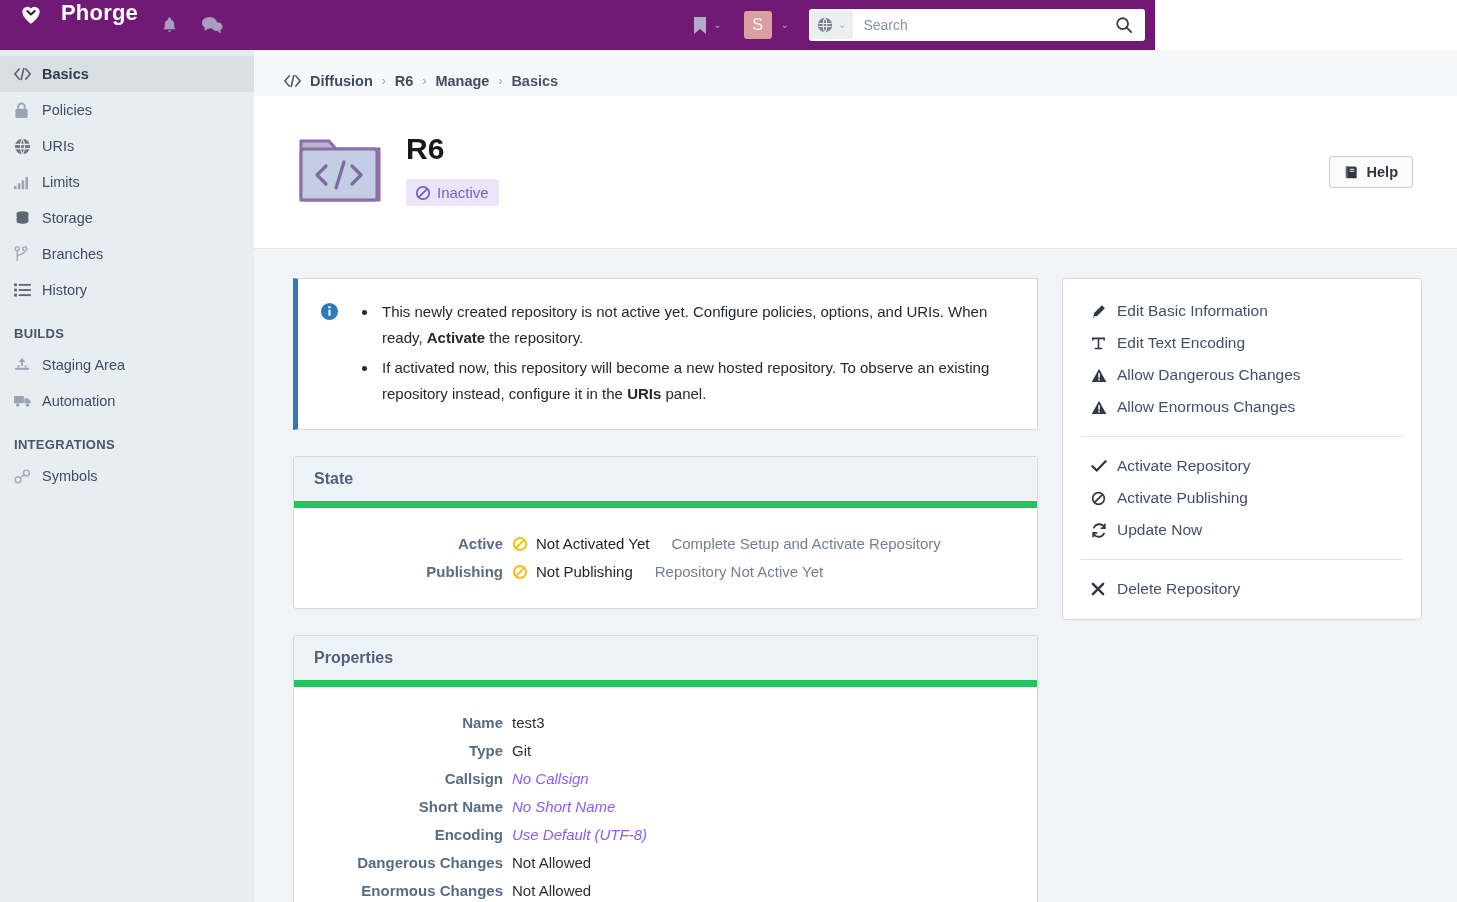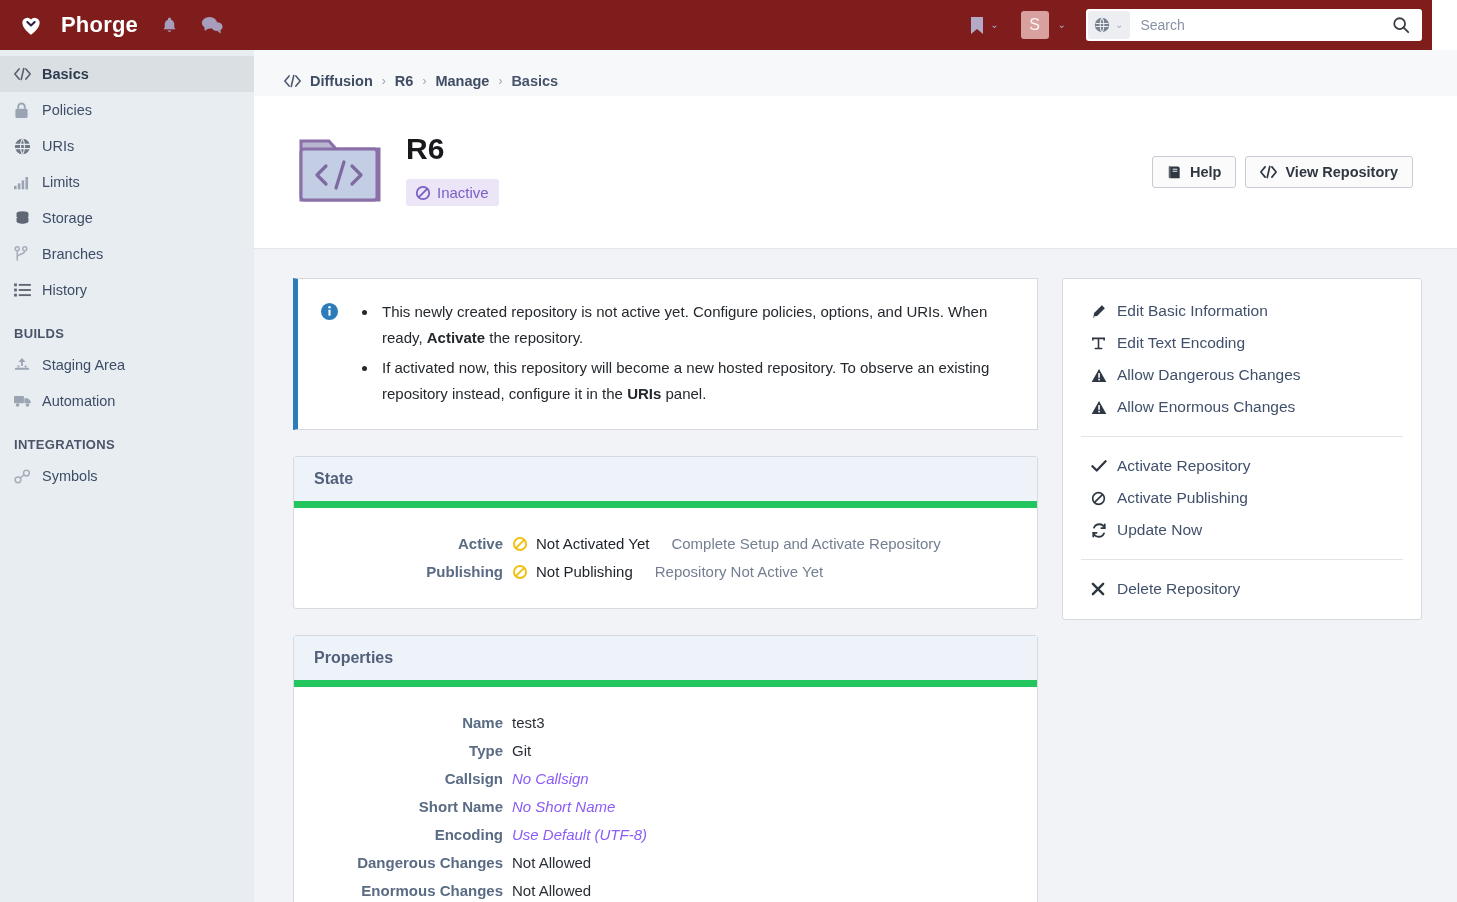--- a/index.html
+++ b/index.html
@@ -8,23 +8,23 @@
     width: 1457px; height: 902px;
     overflow: hidden;
     background: #fff;
     font-family: "Liberation Sans", sans-serif;
     -webkit-font-smoothing: antialiased;
   }
 
   
   #topnav {
     position: absolute; top: 0; left: 0;
-    width: 1432px; height: 50px;
-    background: #7f1d1d;
-    display: flex; align-items: center;
+    width: 1155px; height: 50px;
+    background: #701a75;
+    display: flex; 
     z-index: 20;
   }
   .logo-mark {
     width: 28px; height: 28px;
     margin-left: 17px;
     display: flex; align-items: center; justify-content: center;
     color: #fff;
   }
   .brand {
     color: #ffffff;
@@ -546,30 +546,20 @@
     <button class="btn">
       <span class="bico">
         <svg width="15" height="15" viewBox="0 0 16 16" fill="#2f3742">
             <path d="M2 1.5h9.5a2 2 0 0 1 2 2V14H4a2 2 0 0 1-2-2z"></path>
             <path d="M2 1.5h2V14H2z" fill="#5a626e"></path>
             <path d="M6 4.5h5M6 6.7h5" stroke="#fbfbfb" stroke-width="1"></path>
           </svg>
       </span>
       <span>Help</span>
     </button>
-    <button class="btn">
-      <span class="bico">
-        <svg width="17" height="14" viewBox="0 0 20 16" fill="none" stroke="#2f3742" stroke-width="2" stroke-linecap="round" stroke-linejoin="round">
-            <path d="M6 2L1 8l5 6"></path>
-            <path d="M14 2l5 6-5 6"></path>
-            <path d="M11.5 1.5l-3 13"></path>
-          </svg>
-      </span>
-      <span>View Repository</span>
-    </button>
   </div>
 </div>
 
 <div id="main">
 
   <div class="col-left">
 
     <div class="notice">
       <span class="notice-ico">
         <svg width="19" height="19" viewBox="0 0 20 20">

